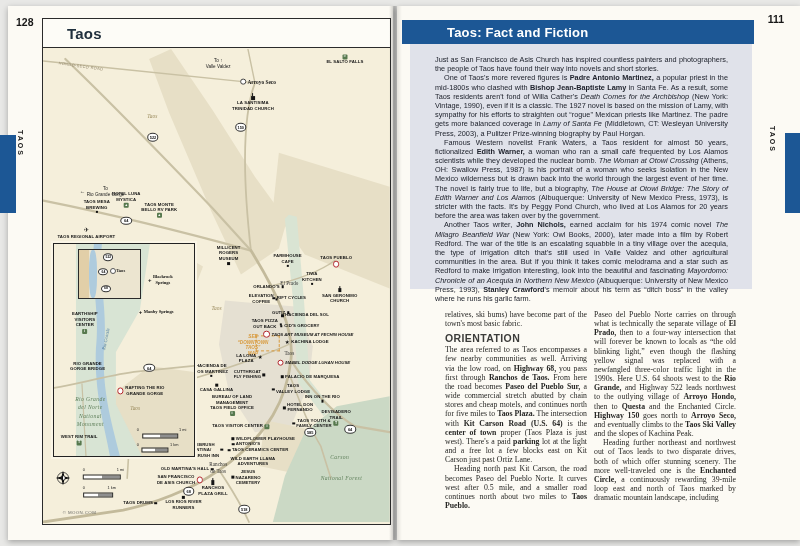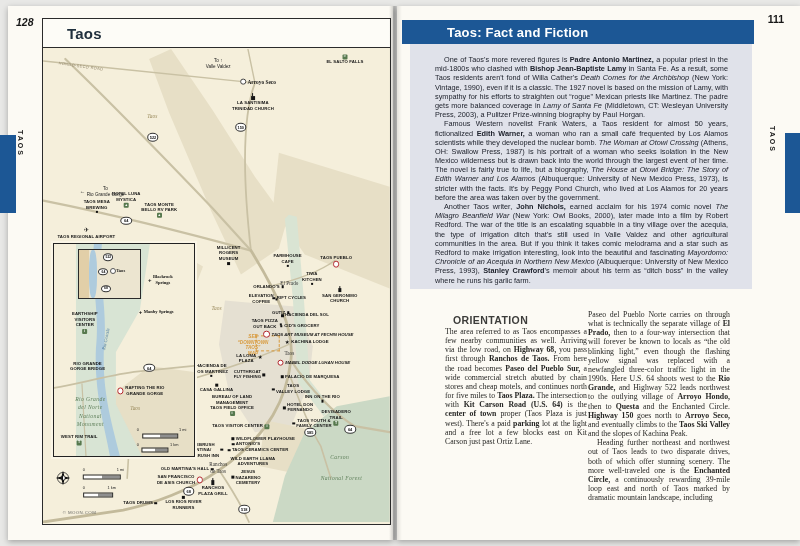--- a/index.html
+++ b/index.html
@@ -77,34 +77,34 @@
   
   #sb-titlebar{position:absolute;left:5px;top:14px;width:352px;height:24px;background:#1c5795;
                display:flex;align-items:center;}
   #sb-title{font:bold 13px "Liberation Sans",sans-serif;color:#ffffff;padding-left:45px;letter-spacing:.2px;}
   #sb-box{position:absolute;left:13px;top:38px;width:342px;height:245px;background:#e0e2ea;}
   #sb-text{position:absolute;left:25px;right:24px;top:11px;}
   #sb-text p{margin:0;font:7.3px/1.26 "Liberation Sans",sans-serif;color:#20242e;text-align:justify;}
   #sb-text p.ind{text-indent:9px;}
   .bodycol{position:absolute;top:304px;width:142px;height:228px;overflow:hidden;}
   #col-left{left:48px;}
-  #col-right{left:191px;}
+  #col-right{left:197px;}
   .bodycol p{margin:0;font:7.8px/1.175 "Liberation Serif",serif;color:#262624;text-align:justify;}
   .bodycol p.ind{text-indent:9px;}
   .bodycol .b,#sb-text .b{font-weight:bold;}
   .bodycol .i,#sb-text .i{font-style:italic;}
-  #orient-h{margin:4px 0 1px 8px;font:bold 10.5px "Liberation Sans",sans-serif;color:#3c3c3a;letter-spacing:.4px;}
+  #orient-h{margin:4px 0 1px 0;font:bold 10.5px "Liberation Sans",sans-serif;color:#3c3c3a;letter-spacing:.4px;}
 </style>
 </head>
 <body>
 
 <div id="stage">
 
   <div class="page" id="page-left">
-    <div class="pagenum" style="left:8px;top:10px;font-style:italic;">128</div>
+    <div class="pagenum" style="left:8px;top:10px;">128</div>
 
     <div id="map-frame">
       <div id="map-header">
         <span id="map-title">Taos</span>
       </div>
       <div id="map-body">
         <svg id="map-svg" width="347" height="474" viewBox="0 0 347 475">
             <path d="M106,10 L128,0 L170,62 L212,128 L244,172 L236,200 L198,226 L168,162 L126,64 Z" fill="#e7dfc6" stroke="none"></path>
             <path d="M236,104 L347,138 L347,240 L262,206 L230,160 Z" fill="#e7dfc6" stroke="none"></path>
             <path d="M122,196 L160,218 L142,264 L104,240 Z" fill="#e7dfc6" stroke="none"></path>
@@ -474,30 +474,35 @@
 
   <div class="page" id="page-right">
     <div class="pagenum" style="left:355px;top:7px;width:32px;text-align:right;">111</div>
 
     <div id="sb-titlebar">
       <span id="sb-title">Taos: Fact and Fiction</span>
     </div>
 
     <div id="sb-box">
       <div id="sb-text">
+          <p><span>Just as San Francisco de Asis Church has inspired countless painters and photographers, the people of Taos have found their way into novels and short stories.</span></p>
           <p class="ind"><span>One of Taos's more revered figures is </span><span class="b">Padre Antonio Martinez,</span><span> a popular priest in the mid-1800s who clashed with </span><span class="b">Bishop Jean-Baptiste Lamy</span><span> in Santa Fe. As a result, some Taos residents aren't fond of Willa Cather's </span><span class="i">Death Comes for the Archbishop</span><span> (New York: Vintage, 1990), even if it is a classic. The 1927 novel is based on the mission of Lamy, with sympathy for his efforts to straighten out “rogue” Mexican priests like Martinez. The padre gets more balanced coverage in </span><span class="i">Lamy of Santa Fe</span><span> (Middletown, CT: Wesleyan University Press, 2003), a Pulitzer Prize-winning biography by Paul Horgan.</span></p>
           <p class="ind"><span>Famous Western novelist Frank Waters, a Taos resident for almost 50 years, fictionalized </span><span class="b">Edith Warner,</span><span> a woman who ran a small café frequented by Los Alamos scientists while they developed the nuclear bomb. </span><span class="i">The Woman at Otowi Crossing</span><span> (Athens, OH: Swallow Press, 1987) is his portrait of a woman who seeks isolation in the New Mexico wilderness but is drawn back into the world through the largest event of her time. The novel is fairly true to life, but a biography, </span><span class="i">The House at Otowi Bridge: The Story of Edith Warner and Los Alamos</span><span> (Albuquerque: University of New Mexico Press, 1973), is stricter with the facts. It's by Peggy Pond Church, who lived at Los Alamos for 20 years before the area was taken over by the government.</span></p>
           <p class="ind"><span>Another Taos writer, </span><span class="b">John Nichols,</span><span> earned acclaim for his 1974 comic novel </span><span class="i">The Milagro Beanfield War</span><span> (New York: Owl Books, 2000), later made into a film by Robert Redford. The war of the title is an escalating squabble in a tiny village over the acequia, the type of irrigation ditch that's still used in Valle Valdez and other agricultural communities in the area. But if you think it takes comic melodrama and a star such as Redford to make irrigation interesting, look into the beautiful and fascinating </span><span class="i">Mayordomo: Chronicle of an Acequia in Northern New Mexico</span><span> (Albuquerque: University of New Mexico Press, 1993), </span><span class="b">Stanley Crawford</span><span>'s memoir about his term as “ditch boss” in the valley where he runs his garlic farm.</span></p>
         </div>
     </div>
 
     <div class="bodycol" id="col-left">
+      <div>
+          <p><span>relatives, ski bums) have become part of the town's most basic fabric.</span></p>
+        </div>
       <h3 id="orient-h">ORIENTATION</h3>
       <div>
           <p><span>The area referred to as Taos encompasses a few nearby communities as well. Arriving via the low road, on </span><span class="b">Highway 68,</span><span> you pass first through </span><span class="b">Ranchos de Taos.</span><span> From here the road becomes </span><span class="b">Paseo del Pueblo Sur,</span><span> a wide commercial stretch abutted by chain stores and cheap motels, and continues north for five miles to </span><span class="b">Taos Plaza.</span><span> The intersection with </span><span class="b">Kit Carson Road (U.S. 64)</span><span> is the </span><span class="b">center of town</span><span> proper (Taos Plaza is just west). There's a paid </span><span class="b">parking</span><span> lot at the light and a free lot a few blocks east on Kit Carson just past Ortiz Lane.</span></p>
+          <p class="ind"><span>Heading north past Kit Carson, the road becomes Paseo del Pueblo Norte. It curves west after 0.5 mile, and a smaller road continues north about two miles to </span><span class="b">Taos Pueblo.</span></p>
         </div>
     </div>
 
     <div class="bodycol" id="col-right">
         <p><span>Paseo del Pueblo Norte carries on through what is technically the separate village of </span><span class="b">El Prado,</span><span> then to a four-way intersection that will forever be known to locals as “the old blinking light,” even though the flashing yellow signal was replaced with a newfangled three-color traffic light in the 1990s. Here U.S. 64 shoots west to the </span><span class="b">Rio Grande,</span><span> and Highway 522 leads northwest to the outlying village of </span><span class="b">Arroyo Hondo,</span><span> then to </span><span class="b">Questa</span><span> and the Enchanted Circle. </span><span class="b">Highway 150</span><span> goes north to </span><span class="b">Arroyo Seco,</span><span> and eventually climbs to the </span><span class="b">Taos Ski Valley</span><span> and the slopes of Kachina Peak.</span></p>
         <p class="ind"><span>Heading further northeast and northwest out of Taos leads to two disparate drives, both of which offer stunning scenery. The more well-traveled one is the </span><span class="b">Enchanted Circle,</span><span> a continuously rewarding 39-mile loop east and north of Taos marked by dramatic mountain landscape, including</span></p>
       </div>
   </div>
 
   <div id="gutter"></div>

